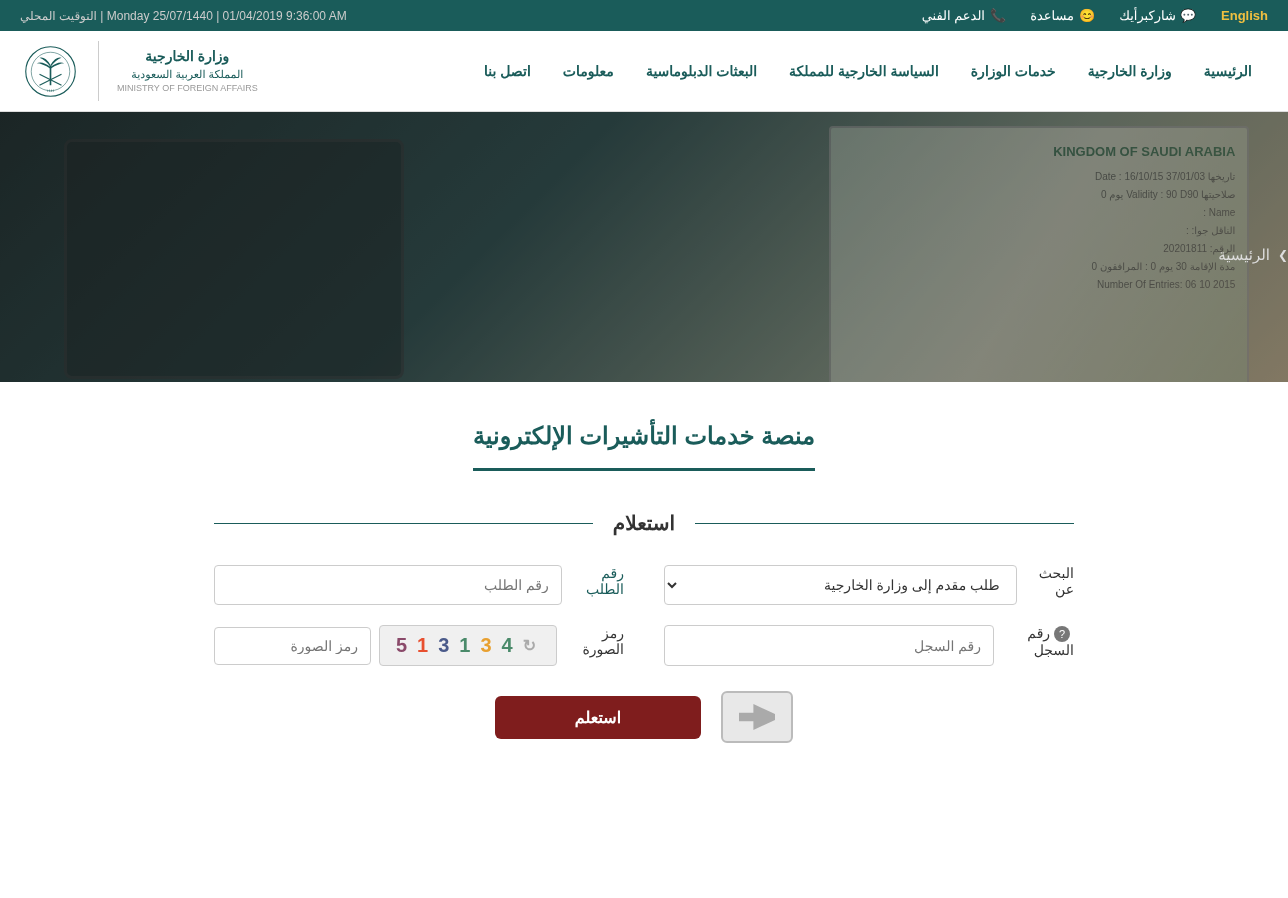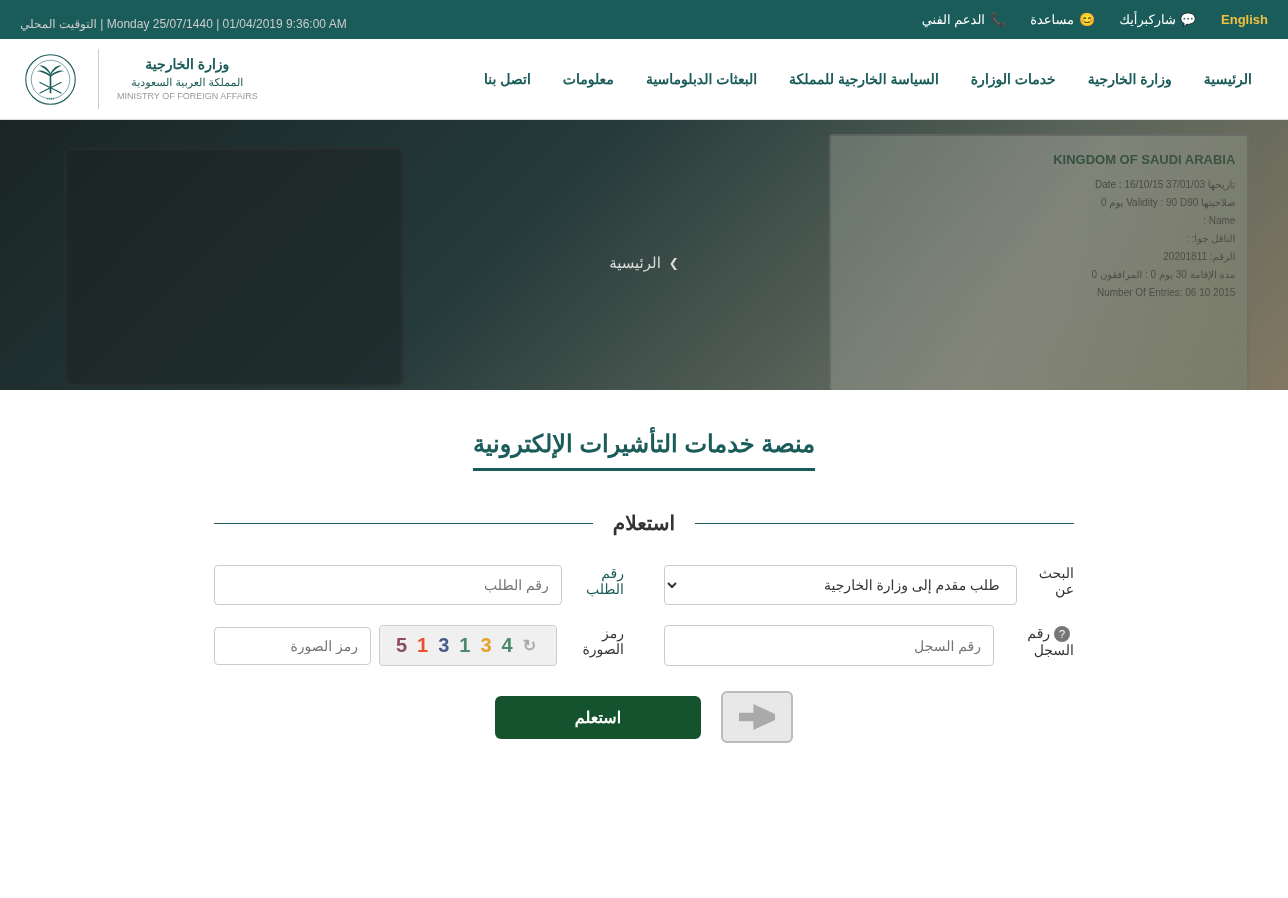--- a/index.html
+++ b/index.html
@@ -11,21 +11,21 @@
       background-color: #1a5c5a;
       color: #fff;
       padding: 8px 20px;
       display: flex;
       justify-content: space-between;
       align-items: center;
       font-size: 13px;
     }
     .top-bar-left { display: flex; gap: 24px; align-items: center; }
     .top-bar-left a { color: #fff; text-decoration: none; display: flex; align-items: center; gap: 5px; }
-    .top-bar-right { color: #ccc; font-size: 12px; margin-top: 9px; }
+    .top-bar-right { color: #ccc; font-size: 12px; }
     .english-link { color: #f0c040 !important; font-weight: bold; text-decoration: none; }
 
     
     .nav-wrapper {
       background: #fff;
       border-bottom: 1px solid #ddd;
       padding: 0 20px;
       display: flex;
       align-items: center;
       justify-content: space-between;
@@ -75,21 +75,20 @@
 
     
     .hero {
       position: relative;
       width: 100%;
       height: 270px;
       overflow: hidden;
       background: linear-gradient(135deg, #2a3a3a 0%, #3a5a5a 40%, #8a9a8a 70%, #c8b898 100%);
       display: flex;
       align-items: center;
-      justify-content: center;
     }
     .hero-overlay {
       position: absolute;
       inset: 0;
       background: rgba(0,0,0,0.35);
     }
     .hero-content {
       position: relative;
       z-index: 2;
       text-align: center;
@@ -144,21 +143,21 @@
       padding: 40px 20px;
     }
     .section-heading {
       text-align: center;
       margin-bottom: 40px;
     }
     .section-heading h2 {
       font-size: 24px;
       color: #1a5c5a;
       font-weight: bold;
-      padding-bottom: 10px;
+      padding-bottom: 18px;
       display: inline-block;
       border-bottom: 3px solid #1a5c5a;
     }
 
     
     .inquiry-section {
       margin-bottom: 40px;
     }
     .inquiry-divider {
       display: flex;
@@ -256,21 +255,21 @@
 
     
     .buttons-row {
       display: flex;
       align-items: center;
       justify-content: center;
       gap: 20px;
       margin-top: 10px;
     }
     .btn-inquiry {
-      background: #14532d;
+      background: #7f1d1d;
       color: #fff;
       border: none;
       border-radius: 6px;
       padding: 12px 80px;
       font-size: 16px;
       cursor: pointer;
       font-weight: bold;
     }
     .btn-back {
       background: #e8e8e8;

